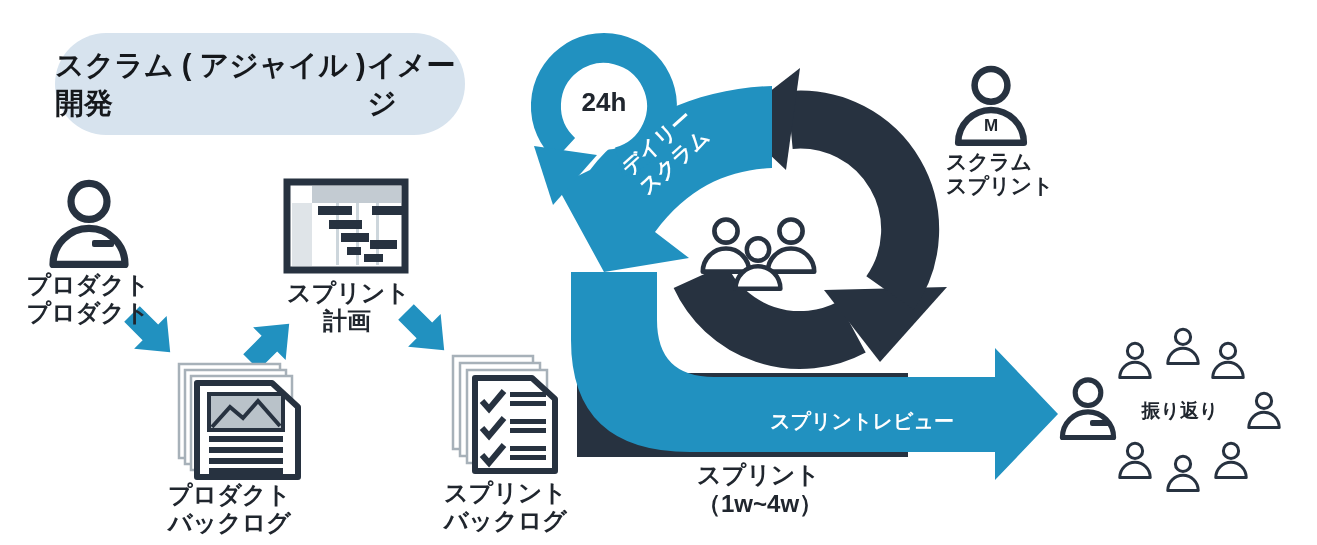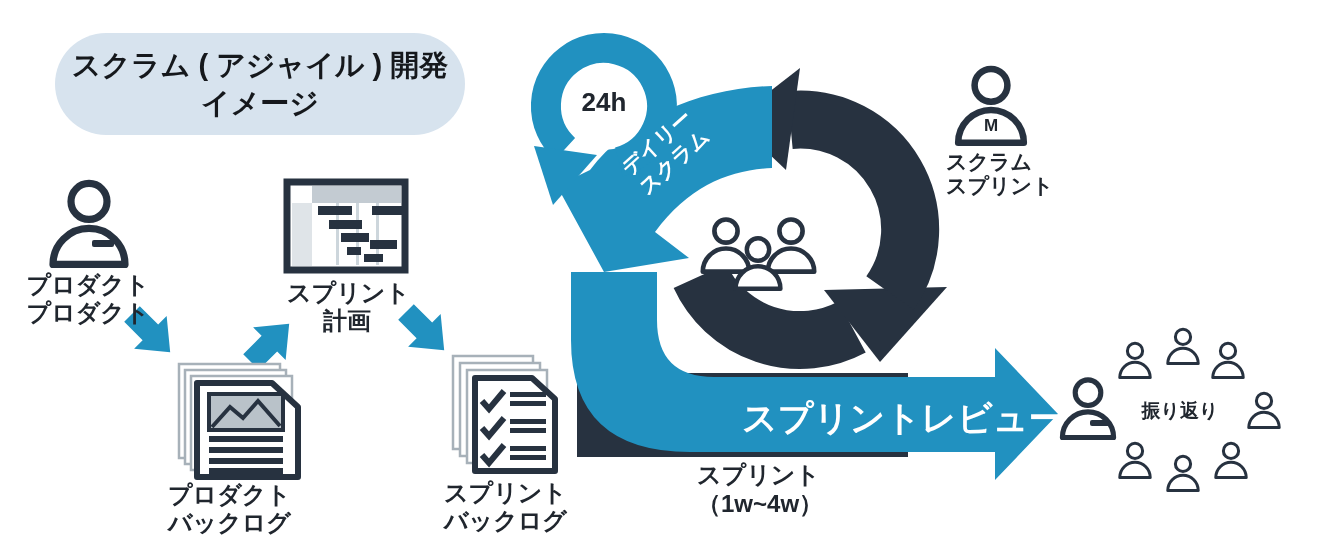--- a/index.html
+++ b/index.html
@@ -5,21 +5,21 @@
   html,body{margin:0;padding:0;background:#fff;}
   .stage{
     position:relative;width:1317px;height:545px;background:#fff;overflow:hidden;
     font-family:"Liberation Sans","DejaVu Sans",sans-serif;color:#20262e;
   }
   .shapes{position:absolute;left:0;top:0;width:1317px;height:545px;}
   .lbl{position:absolute;font-weight:800;line-height:1.16;color:#20262e;white-space:nowrap;}
   .center{text-align:center;}
   .title-bubble{
     position:absolute;left:55px;top:33px;width:410px;height:102px;
-    background:#d7e3ee;border-radius:51px;display:flex;flex-direction:column;
+    background:#d7e3ee;border-radius:51px;display:flex;flex-direction:row;
     justify-content:center;align-items:center;font-size:29px;font-weight:800;
     line-height:1.32;color:#15181c;
   }
   .white{color:#ffffff;}
   .rot{transform:rotate(-42deg);}
 </style>
 </head>
 <body>
 
 <div class="stage">
@@ -163,21 +163,21 @@
   </div>
 
 
   <div class="lbl center" style="left:979px;top:116px;width:24px;font-size:17px;font-weight:700;">M</div>
 
   <div class="lbl" style="left:946px;top:150px;font-size:21px;">
     <div>スクラム</div>
     <div>スプリント</div>
   </div>
 
-  <div class="lbl center white" style="left:742px;top:398px;width:240px;font-size:35px;">スプリントレビュー</div>
+  <div class="lbl center white" style="left:742px;top:410px;width:240px;font-size:20px;">スプリントレビュー</div>
 
   <div class="lbl" style="left:697px;top:461px;font-size:24px;line-height:1.2;">
     <div>スプリント</div>
     <div>（1w~4w）</div>
   </div>
 
   <div class="lbl center" style="left:1127px;top:400px;width:106px;font-size:19px;">振り返り</div>
 
 </div>
 

